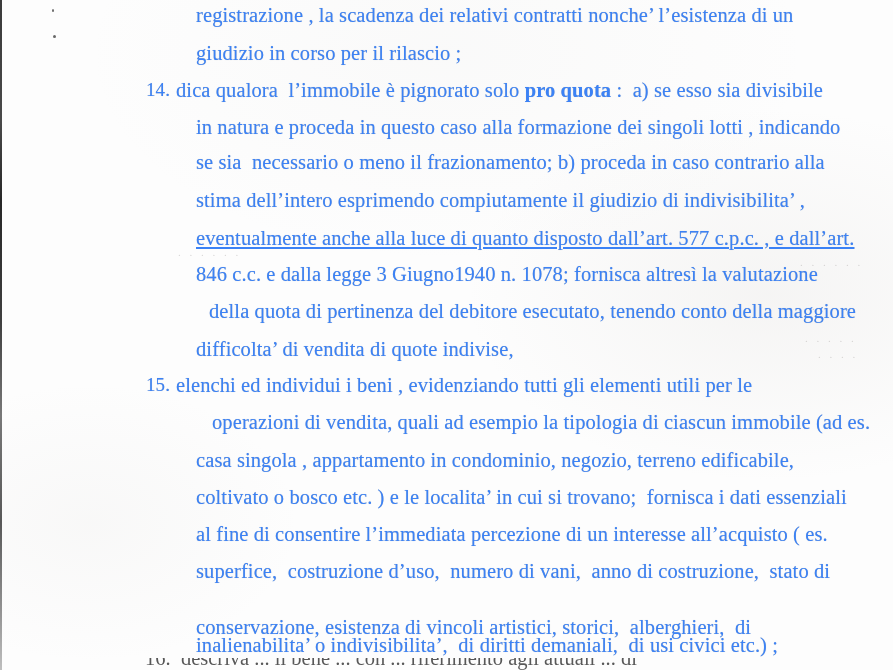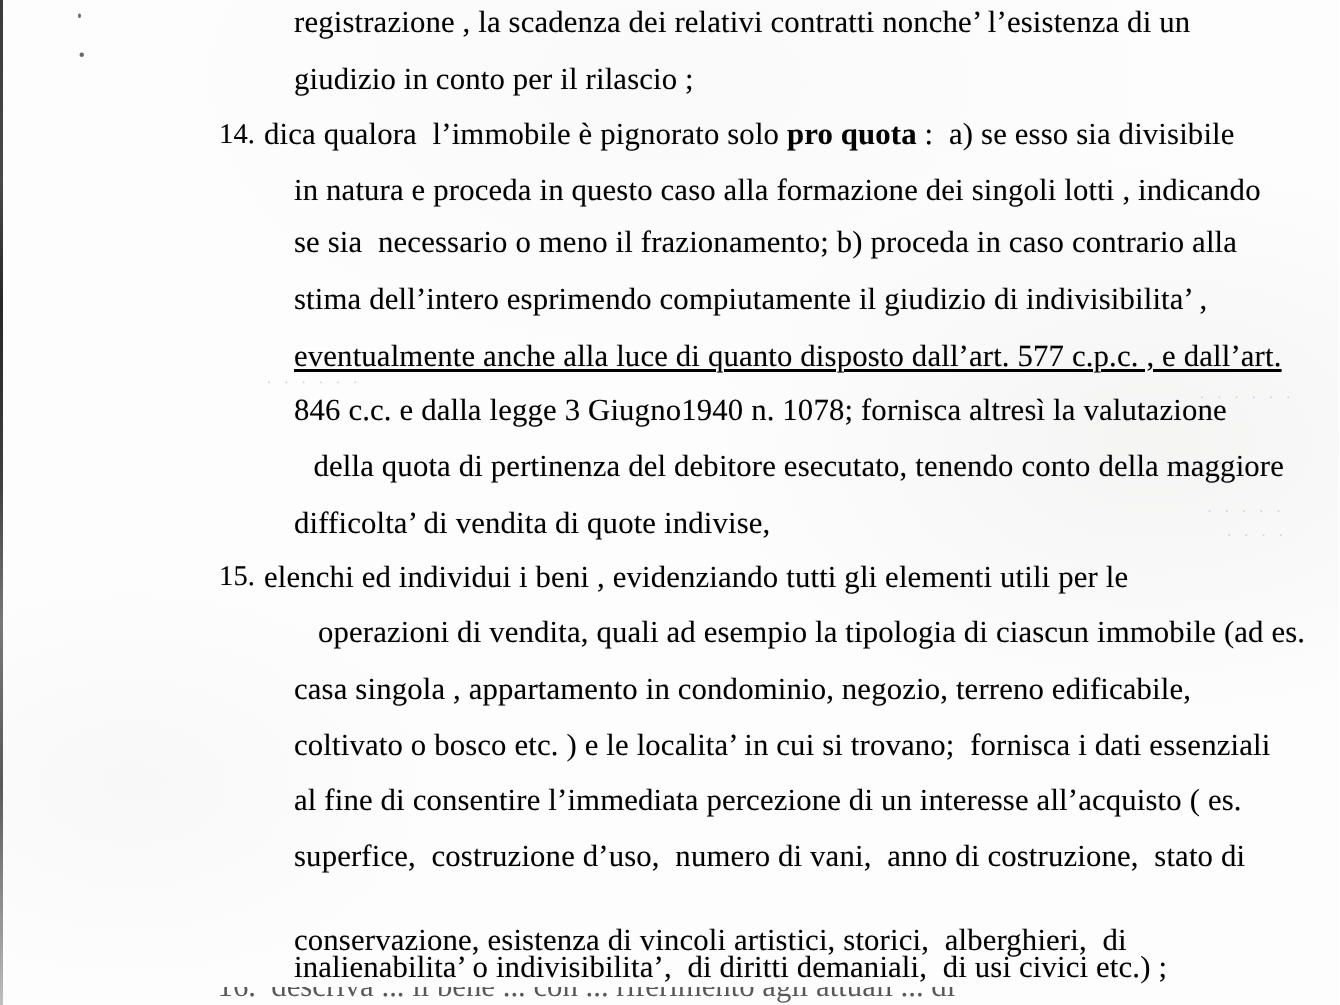--- a/index.html
+++ b/index.html
@@ -50,21 +50,21 @@
     left: 0;
     top: 0;
     width: 893px;
   }
 
   .line {
     position: absolute;
     white-space: pre;
     font-size: 20.5px;
     line-height: 1;
-    color: #000000;
+    color: #3b82f6;
     letter-spacing: 0.1px;
     text-shadow: 0 0 0.7px rgba(40,40,40,0.30);
   }
 
   .line.num {
     font-size: 19px;
   }
 
   .bold {
     font-weight: bold;
@@ -124,21 +124,21 @@
   <div class="ghost" style="left:800px; top:256px;">. . . . . .</div>
   <div class="ghost" style="left:812px; top:300px;">. . . .</div>
   <div class="ghost" style="left:805px; top:332px;">. . . . .</div>
   <div class="ghost" style="left:818px; top:348px;">. . . .</div>
   <div class="ghost" style="left:178px; top:246px;">. . . . . .</div>
 
   <div class="text-block">
 
     <div class="line" style="left:196px; top:5px;">registrazione , la scadenza dei relativi contratti nonche’ l’esistenza di un</div>
 
-    <div class="line" style="left:196px; top:43px;">giudizio in conto per il rilascio ;</div>
+    <div class="line" style="left:196px; top:43px;">giudizio in corso per il rilascio ;</div>
 
     <div class="line num" style="left:146px; top:80px;">14.</div>
     <div class="line" style="left:176px; top:80px;"><span>dica qualora  l’immobile è pignorato solo </span><span class="bold">pro quota</span><span> :  a) se esso sia divisibile</span></div>
 
     <div class="line" style="left:196px; top:117px;">in natura e proceda in questo caso alla formazione dei singoli lotti , indicando</div>
 
     <div class="line" style="left:196px; top:152px;">se sia  necessario o meno il frazionamento; b) proceda in caso contrario alla</div>
 
     <div class="line" style="left:196px; top:190px;">stima dell’intero esprimendo compiutamente il giudizio di indivisibilita’ ,</div>
 

